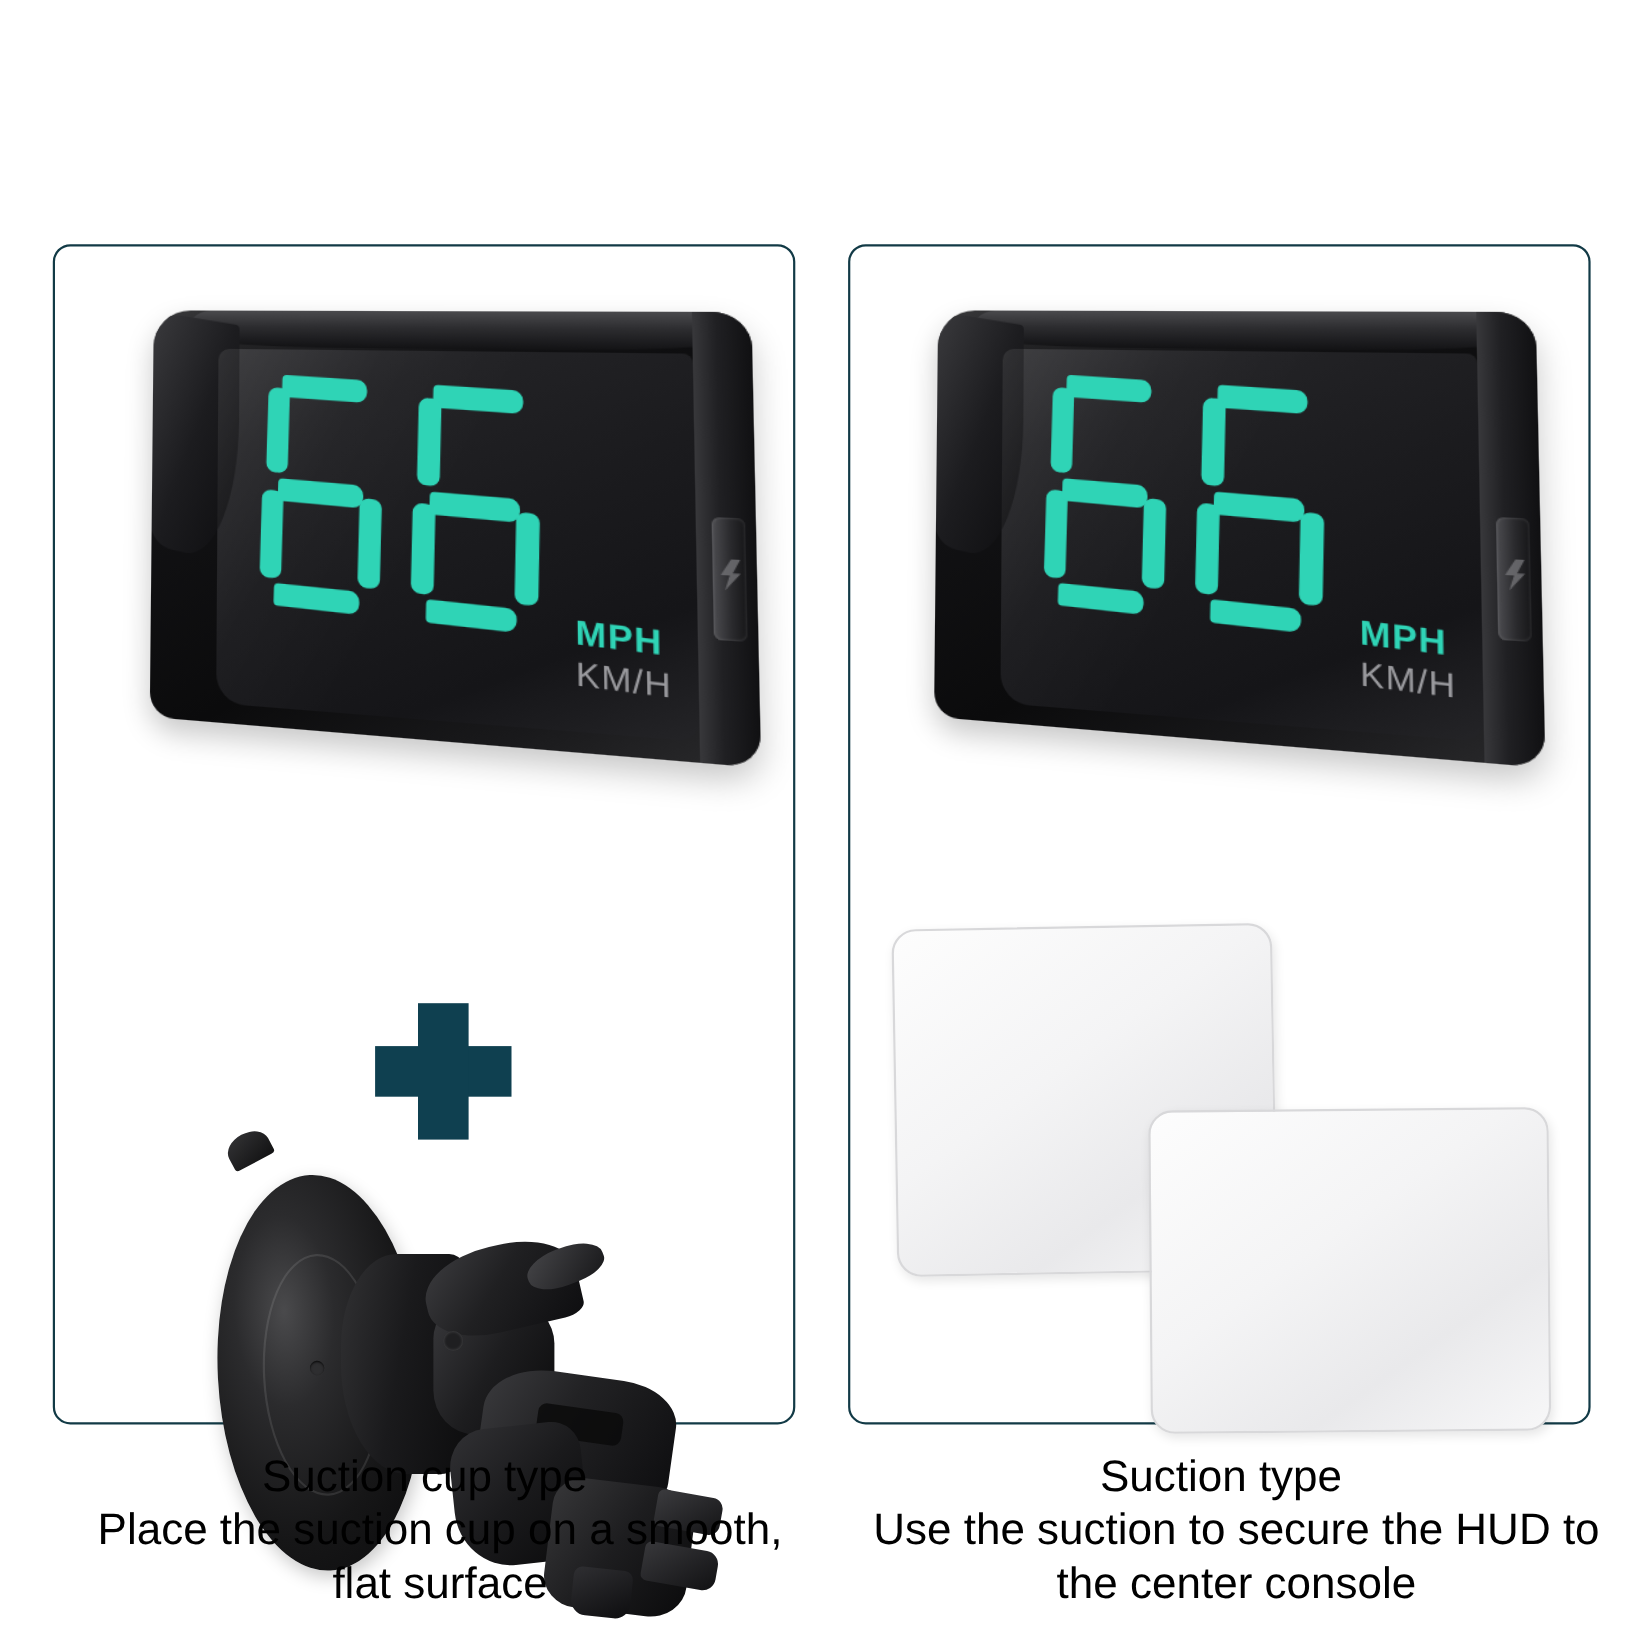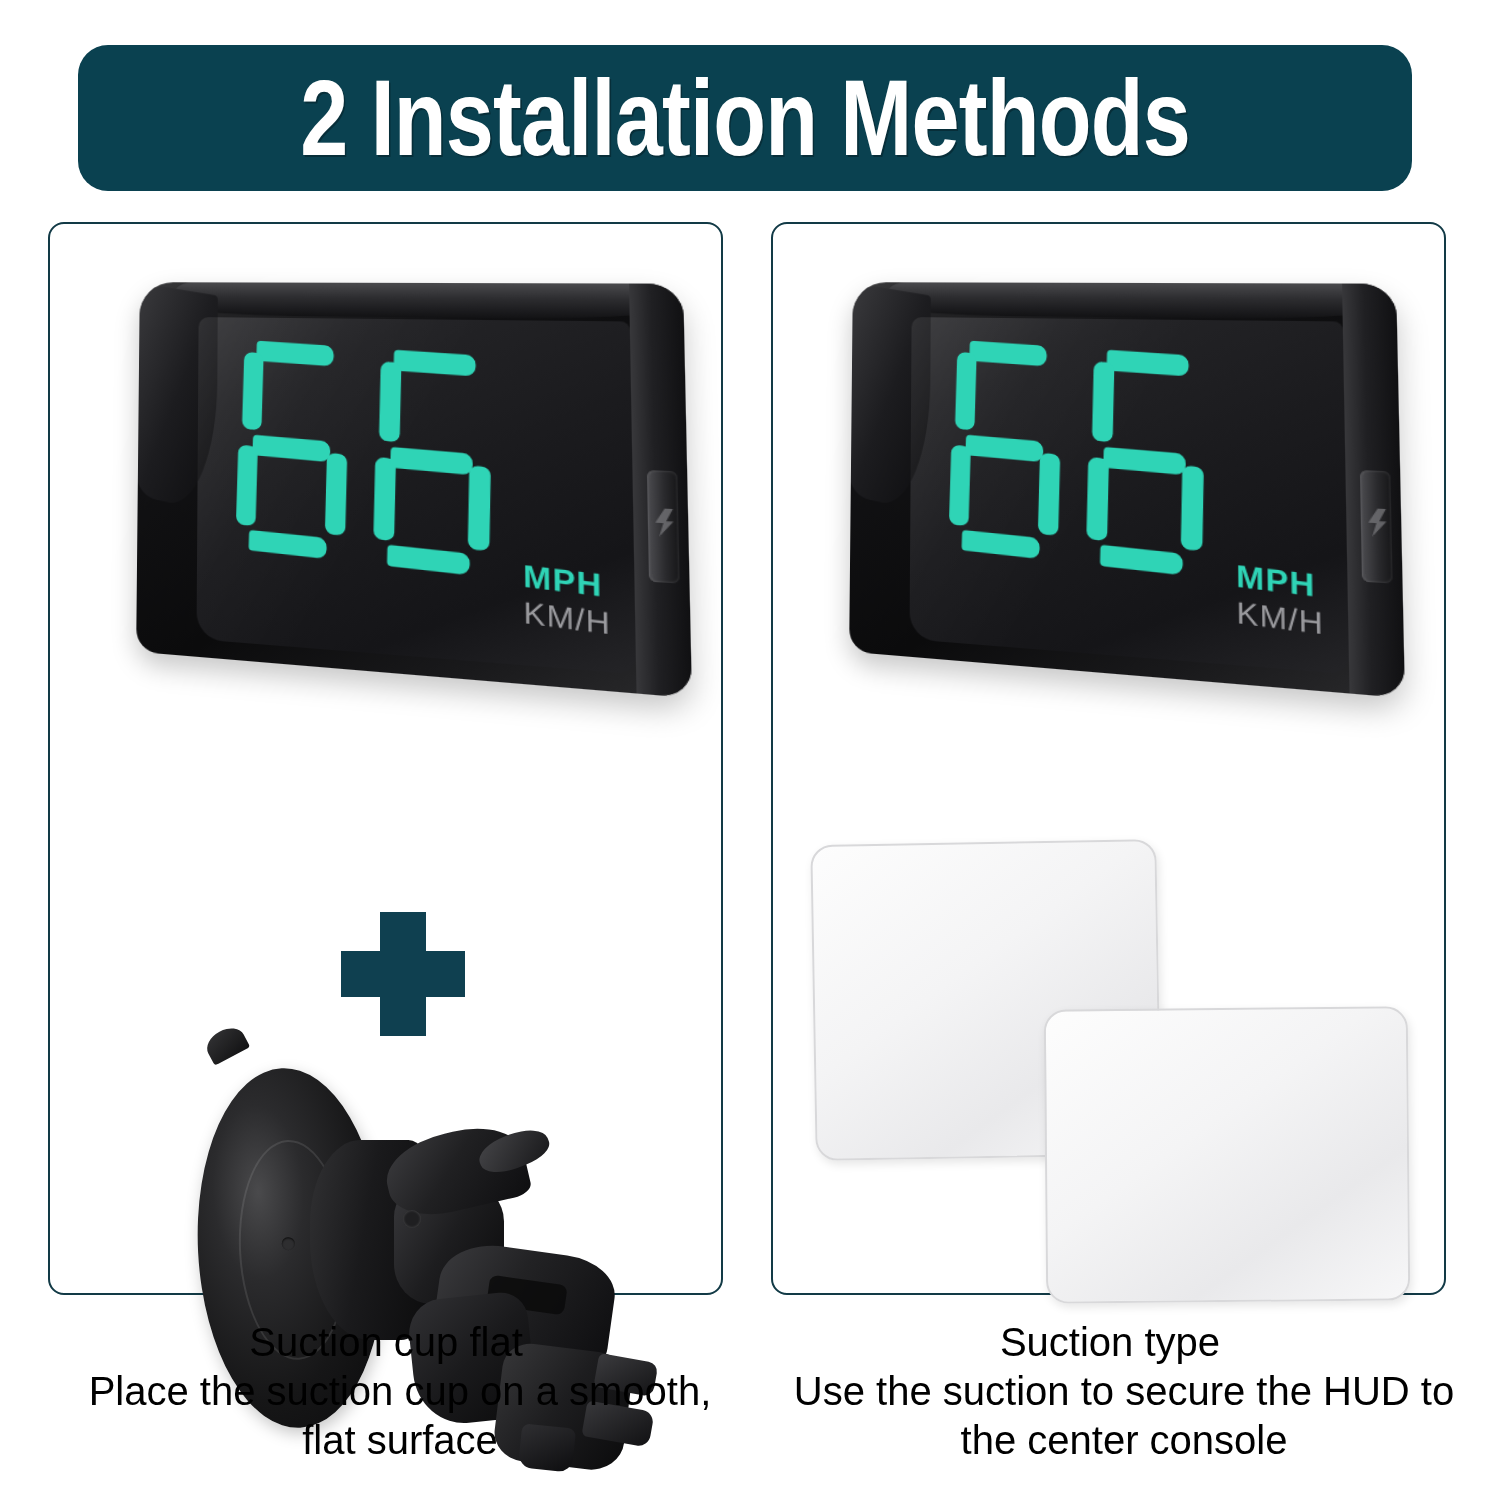--- a/index.html
+++ b/index.html
@@ -423,23 +423,20 @@
     width: 360px;
     height: 290px;
     transform: rotate(-0.5deg);
   }
 </style>
 </head>
 <body>
 
 <div id="page">
 
-  <div id="header-banner" style="background: rgb(10, 65, 80);">
-    <div id="header-title" style="color: rgb(255, 255, 255);">2 Installation Methods</div>
-  </div>
 
   <div class="panel" id="panel-left" style="border-color: rgb(18, 58, 70);">
 
     <div class="hud-wrap" id="hud-left">
       <div class="hud-body">
         <div class="hud-top-lip"></div>
         <div class="hud-screen"></div>
         <div class="hud-hood"></div>
         <div class="hud-side"></div>
         <div class="hud-button"></div>
@@ -540,21 +537,21 @@
       </div>
     </div>
 
     <div id="adhesive-pads">
       <div class="pad" id="pad-back"></div>
       <div class="pad" id="pad-front"></div>
     </div>
   </div>
 
   <div class="caption-block" id="caption-left">
-    <span class="caption-title">Suction cup flat</span>
+    <span class="caption-title">Suction cup type</span>
     <span class="caption-desc">Place the suction cup on a smooth, flat surface</span>
   </div>
 
   <div class="caption-block" id="caption-right">
     <span class="caption-title">Suction type</span>
     <span class="caption-desc">Use the suction to secure the HUD to the center console</span>
   </div>
 
 </div>
 

